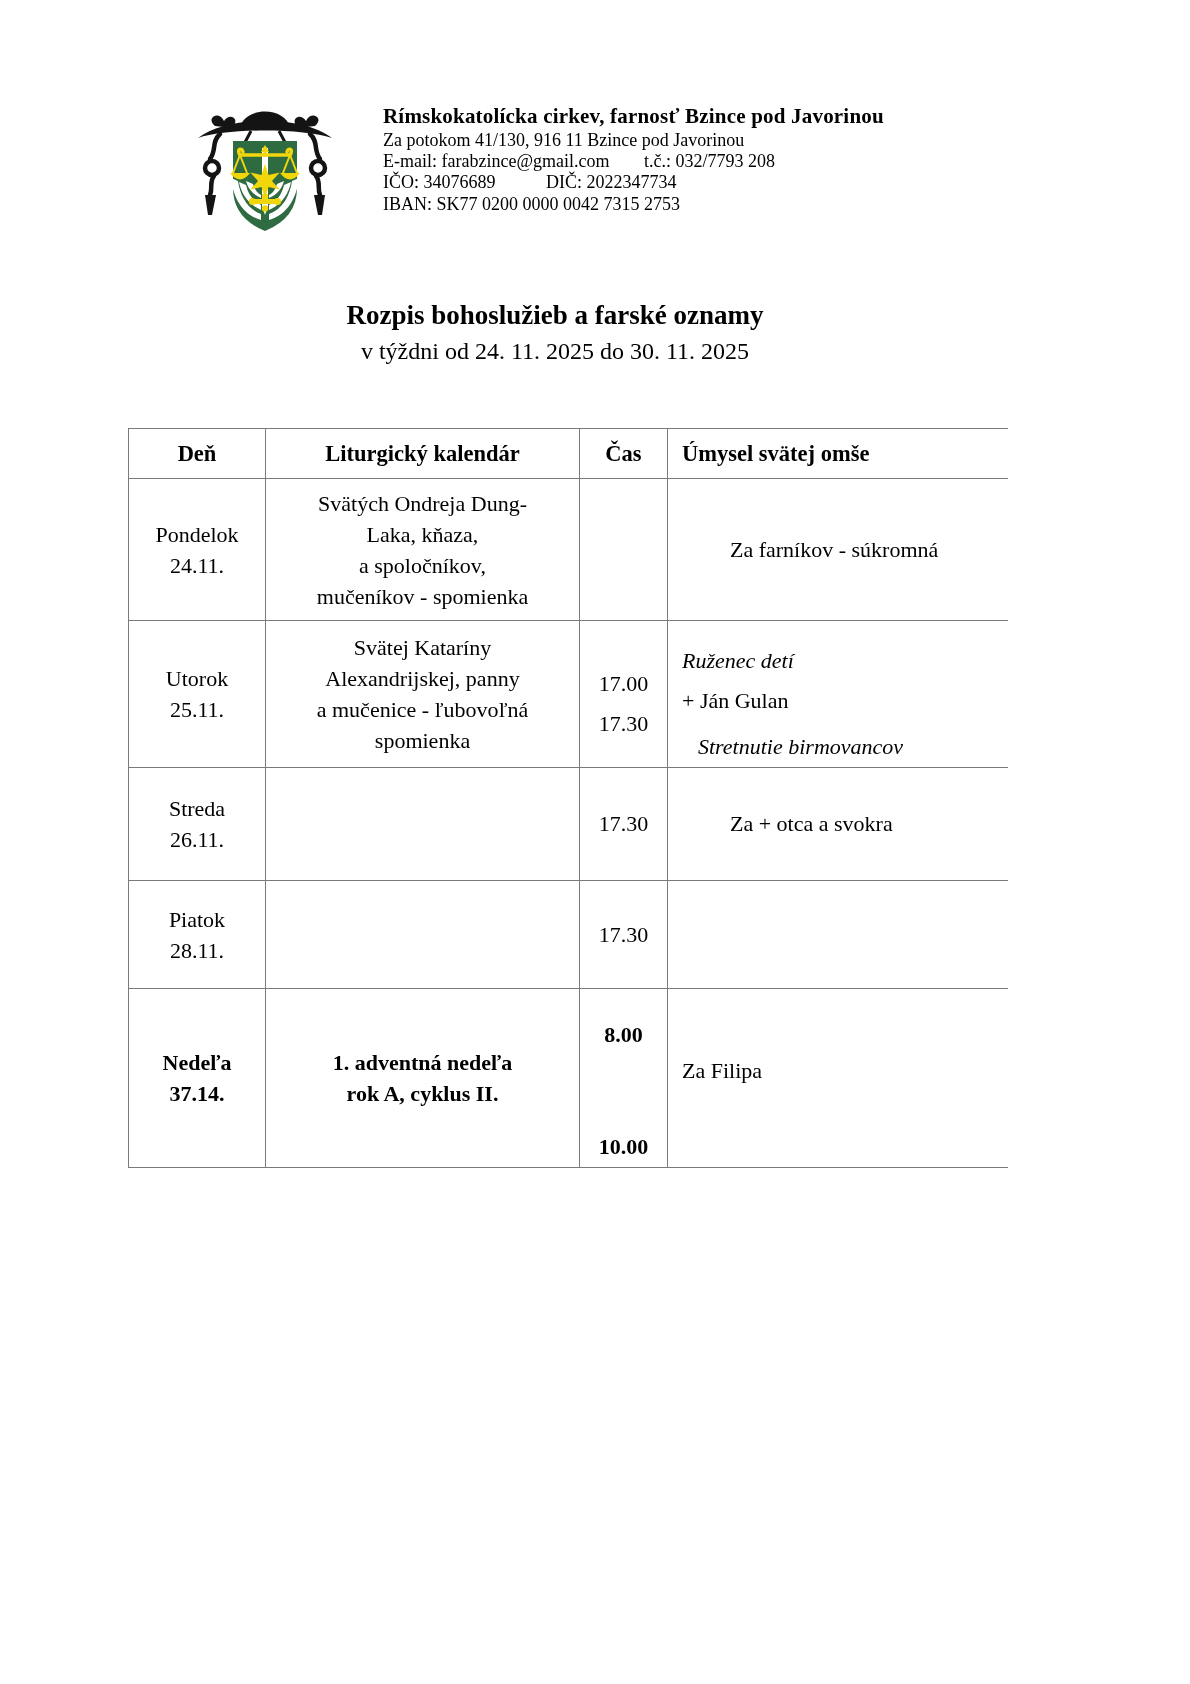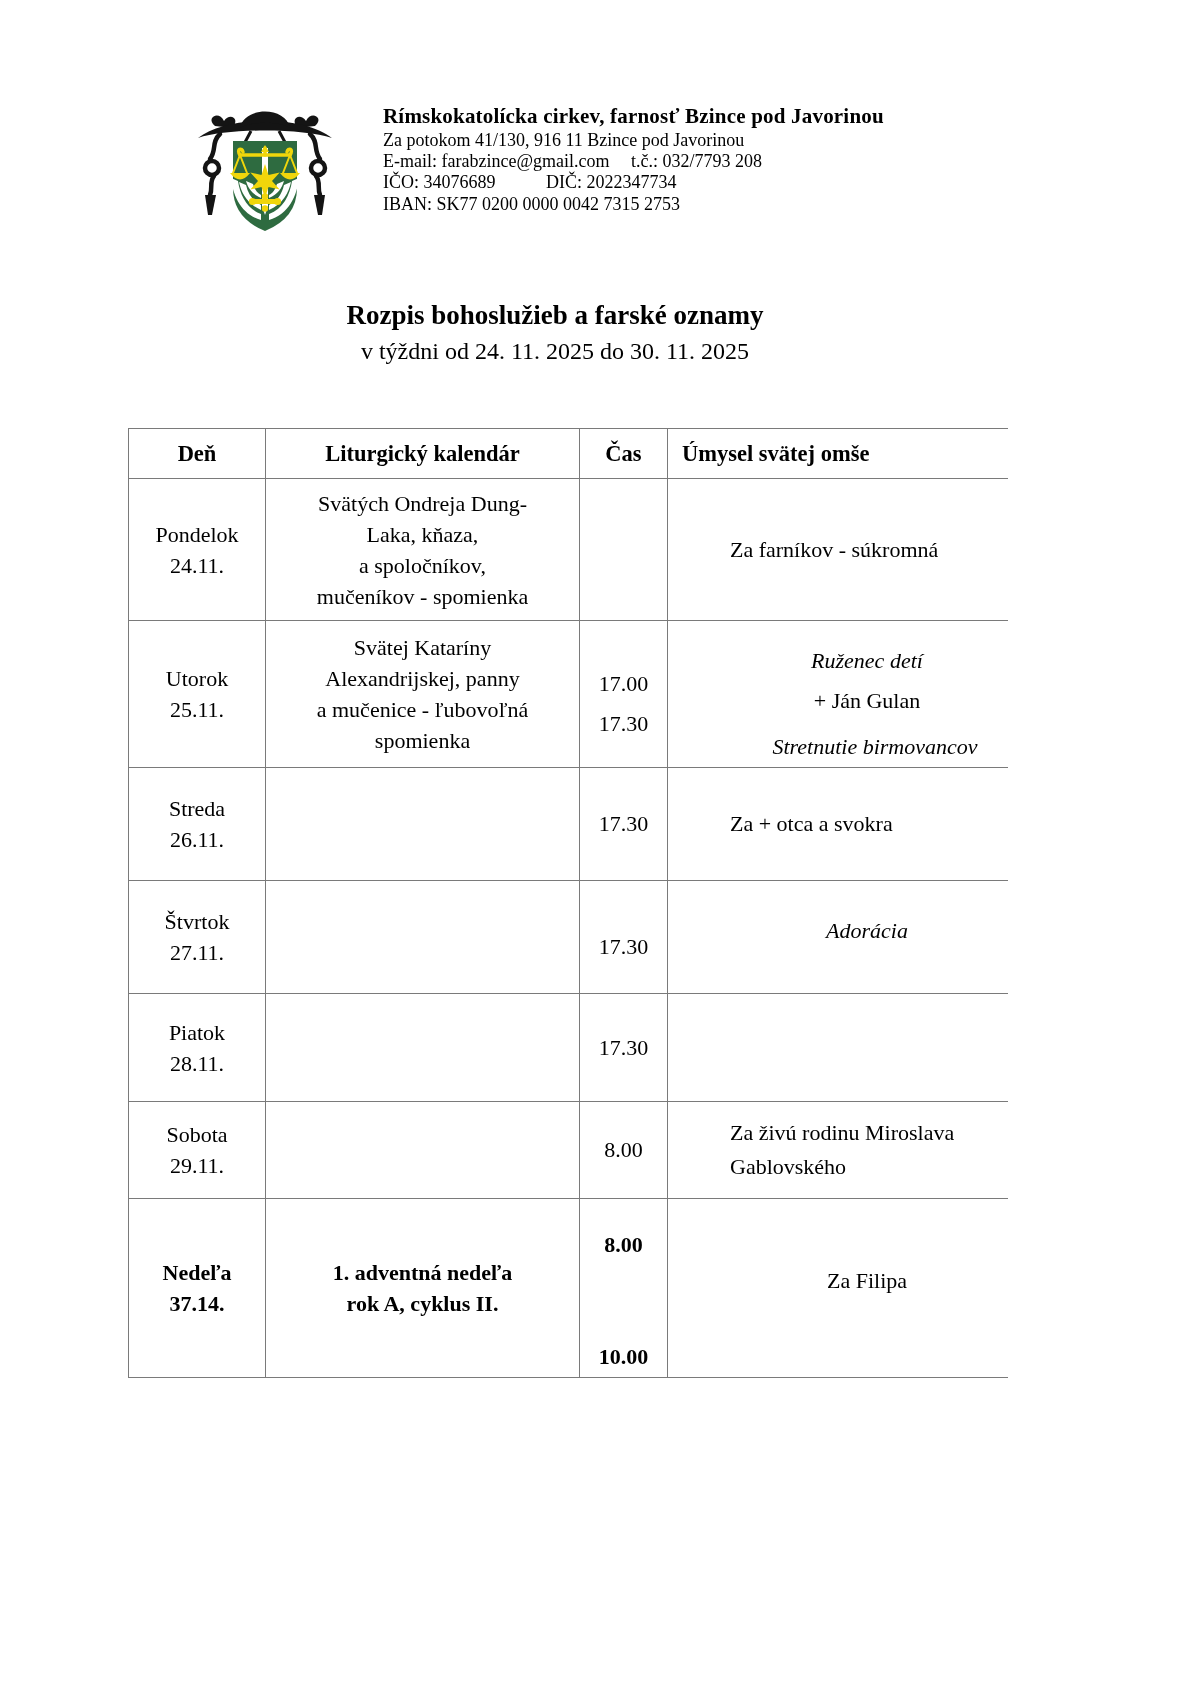--- a/index.html
+++ b/index.html
@@ -7,21 +7,21 @@
   .page {
     position:relative; width:1008px; height:1684px; background:#ffffff;
     font-family:"Liberation Serif", serif; color:#000; overflow:hidden;
   }
 
   
   .logo { position:absolute; left:194px; top:84px; width:142px; height:150px; }
   .org { position:absolute; left:383px; top:103px; }
   .org-name { font-size:21px; font-weight:bold; line-height:27px; letter-spacing:0.2px; }
   .org-line { font-size:18px; line-height:21.2px; }
-  .gap-sm { display:inline-block; margin-left:17px;text-align:right; }
+  .gap-sm { display:inline-block; margin-left:30px;text-align:right; }
   .gap-lg { display:inline-block; margin-left:46px; }
 
   
   .title-wrap { position:absolute; left:120px; top:299px; width:870px; text-align:center; }
   .doc-title { font-size:27px; font-weight:bold; line-height:33px; }
   .doc-subtitle { font-size:24px; line-height:30px; margin-top:4px; }
 
   
   table.sched {
     position:absolute; left:128px; top:428px; width:932px;
@@ -42,21 +42,21 @@
   .v-bot { vertical-align:bottom; }
   .pt20 { padding-top:20px; }
   .pb12 { padding-bottom:12px; }
   .pb14 { padding-bottom:14px; }
   .mt6  { margin-top:6px;margin-left:16px; }
   .mt26 { margin-top:26px; }
   .mt52 { margin-top:72px; }
 
   .dl { line-height:31px; }        
   .tl { line-height:40px;text-align:center; }        
-  .il { line-height:40px;text-align:center; }        
+  .il { line-height:40px; }        
   .il-single { line-height:34px;margin-left:48px; }
   .wrapnarrow { max-width:345px; }
   .it { font-style:italic; }
   .b  { font-weight:bold; }
 </style>
 </head>
 <body>
 
 <div class="page">
 
@@ -209,59 +209,33 @@
       </td>
       <td class="c cell"></td>
       <td class="c cell">
         <div class="tl">17.30</div>
       </td>
       <td class="l cell">
         <div class="il-single">Za + otca a svokra</div>
       </td>
     </tr>
 
-    <tr class="r3">
-      <td class="c cell">
-        <div class="dl">Štvrtok</div>
-        <div class="dl">27.11.</div>
-      </td>
-      <td class="c cell"></td>
-      <td class="c cell v-top pt20">
-        <div class="tl">17.30</div>
-      </td>
-      <td class="l cell v-bot pb12">
-        <div class="il it">Adorácia</div>
-      </td>
-    </tr>
 
     <tr class="r4">
       <td class="c cell">
         <div class="dl">Piatok</div>
         <div class="dl">28.11.</div>
       </td>
       <td class="c cell"></td>
       <td class="c cell">
         <div class="tl">17.30</div>
       </td>
       <td class="l cell"></td>
     </tr>
 
-    <tr class="r5">
-      <td class="c cell">
-        <div class="dl">Sobota</div>
-        <div class="dl">29.11.</div>
-      </td>
-      <td class="c cell"></td>
-      <td class="c cell">
-        <div class="tl">8.00</div>
-      </td>
-      <td class="l cell">
-        <div class="il-single wrapnarrow">Za živú rodinu Miroslava Gablovského</div>
-      </td>
-    </tr>
 
     <tr class="r6">
       <td class="c cell">
         <div class="dl b">Nedeľa</div>
         <div class="dl b">37.14.</div>
       </td>
       <td class="c cell">
         <div class="dl b">1. adventná nedeľa</div>
         <div class="dl b">rok A, cyklus II.</div>
       </td>

